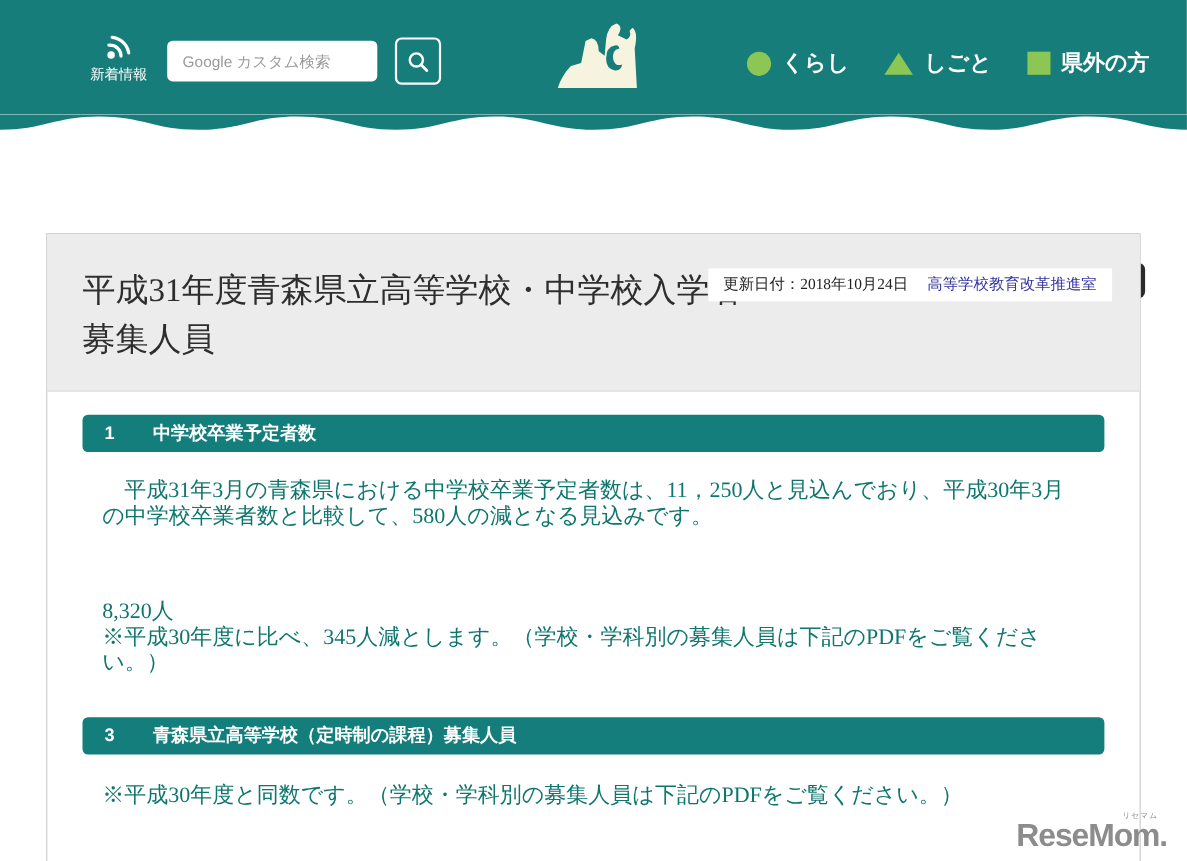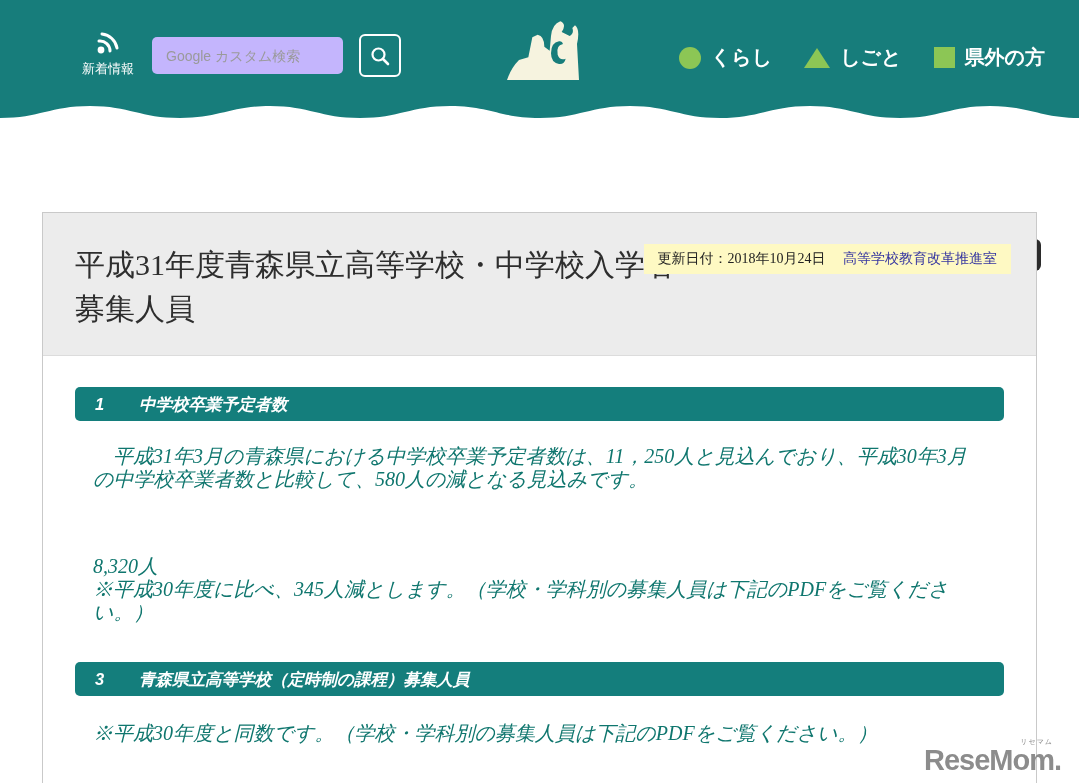--- a/index.html
+++ b/index.html
@@ -9,21 +9,21 @@
   
   .header { position:relative; width:1079px; height:104px; background:#177d7b; }
   .wave { display:block; position:absolute; top:104px; left:0; }
 
   .newinfo { position:absolute; left:76px; top:30px; width:64px; text-align:center;
     color:#fff; cursor:pointer; }
   .newinfo svg { display:block; margin:0 auto 3px auto; }
   .newinfo span { font-family:"Liberation Sans",sans-serif; font-weight:normal; font-size:13px; }
 
   .search-input { position:absolute; left:152px; top:37px; width:191px; height:37px;
-    border:none; border-radius:5px; background:#c4b5fd; padding:0 14px;
+    border:none; border-radius:5px; background:#ffffff; padding:0 14px;
     font-family:"Liberation Sans",sans-serif; font-size:14px; color:#333; }
   .search-input::placeholder { color:#9a9a9a; }
   .search-btn { position:absolute; left:359px; top:34px; width:42px; height:43px;
     background:transparent; border:2px solid #fff; border-radius:6px; cursor:pointer;
     display:flex; align-items:center; justify-content:center; }
 
   .logo { position:absolute; left:503px; top:16px; }
 
   .top-nav { position:absolute; right:34px; top:44px; display:flex; gap:32px; align-items:center; }
   .top-nav a { display:flex; align-items:center; gap:10px; color:#fff; text-decoration:none;
@@ -46,25 +46,25 @@
   .dot-icon::after { content:""; position:absolute; left:4px; top:4px; width:8px; height:8px;
     border-radius:50%; background:#2b2b2b; }
 
   
   .card { position:absolute; left:42px; top:212px; width:995px; height:640px;
     background:#fff; border:1px solid #c9c9c9; }
   .title-box { position:relative; width:100%; height:143px; background:#ececec;
     border-bottom:1px solid #dcdcdc; }
   .title-box h1 { position:absolute; left:32px; top:30px; width:610px;
     font-size:30px; line-height:1.45; font-weight:normal; color:#2e2e2e; }
-  .update-box { position:absolute; right:25px; top:31px; background:#fef9c3;
+  .update-box { position:absolute; right:25px; top:31px; background:#ffffff;
     padding:6px 14px; font-size:14px; color:#222; white-space:nowrap; }
   .update-box a { color:#3434a0; text-decoration:none; margin-left:14px; cursor:pointer; }
 
-  .card-body { padding:31px 32px 0 32px;font-style:italic; }
+  .card-body { padding:21px 32px 0 32px; }
   .sec-bar { height:34px; line-height:34px; background:#147e7c; border-radius:5px;
     color:#fff; font-family:"Liberation Sans",sans-serif; font-weight:bold;
     font-size:16.5px; padding-left:20px; }
   .sec-bar .num { display:inline-block; width:44px; }
   .sec-body { padding:24px 18px 0 18px; font-size:20px; color:#0f766e; line-height:23px; }
   .sec-body p { margin:0; }
   .section { margin-bottom:38px; }
   .section:nth-child(2) .sec-body, .section:nth-child(3) .sec-body { padding-top:26px; }
 
   

